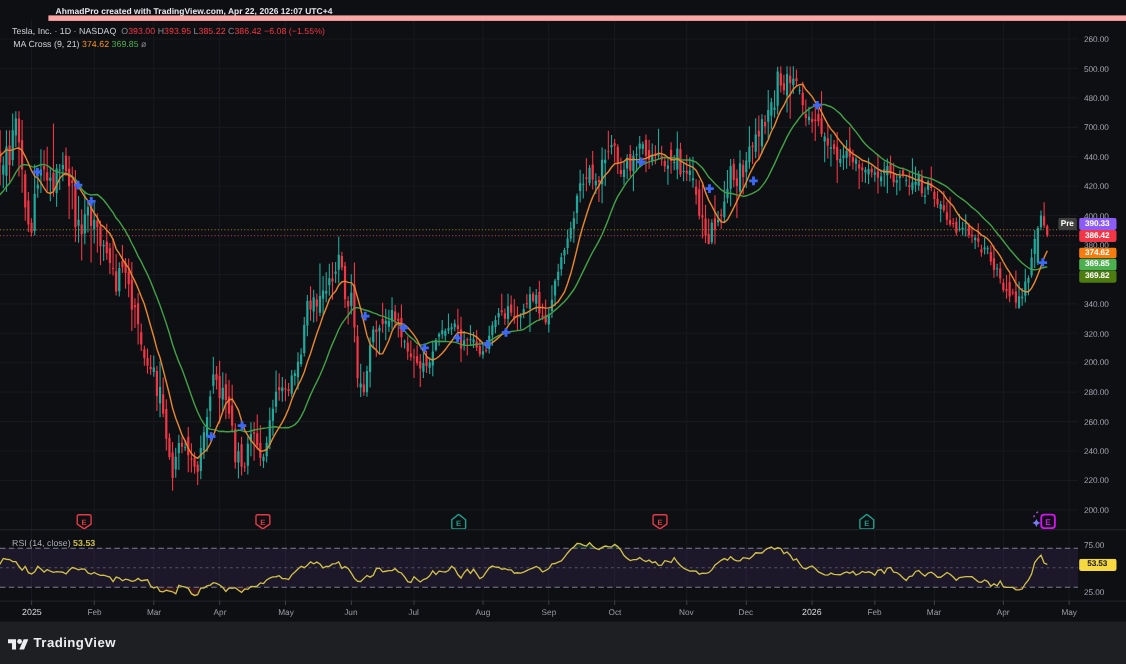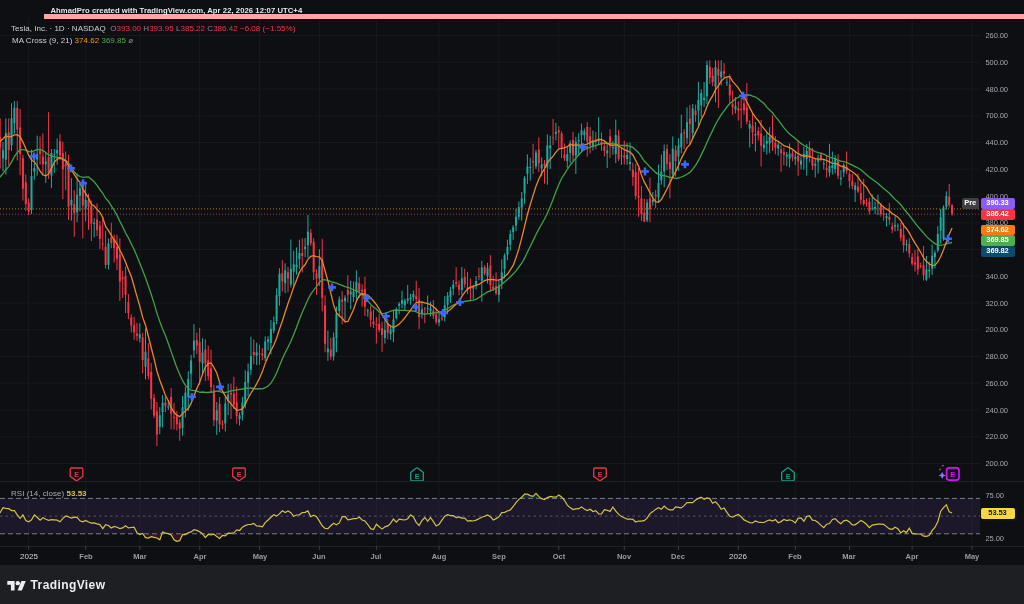--- a/index.html
+++ b/index.html
@@ -2,21 +2,21 @@
 <html><head><meta charset="utf-8"><style>
 * { margin:0; padding:0; box-sizing:border-box; }
 html,body { width:1024px; height:604px; background:#0e0f13; overflow:hidden;
   font-family:"Liberation Sans", sans-serif; -webkit-font-smoothing:antialiased; }
 div { transform: translateZ(0); }
 #wrap { position:relative; width:1024px; height:604px; }
 #topbar { position:absolute; left:0; top:0; width:1024px; height:19px;
   border-bottom:5px solid #fca5a5; color:#e6e8ec; font-size:7.7px; font-weight:700;margin-left:44px; }
 #topbar span { position:absolute; left:6.5px; top:6px; letter-spacing:.05px }
 .leg { position:absolute; font-size:8px; color:#cdd0d5; white-space:pre; letter-spacing:.02px }
-.tl { position:absolute; top:551.5px; transform:translateX(-50%); font-size:7.5px; color:#989ba3;font-weight:bold; }
+.tl { position:absolute; top:551.5px; transform:translateX(-50%); font-size:7.5px; color:#989ba3; }
 .tl.yr { color:#d4d6db; font-weight:400; font-size:8px; }
 .pl { position:absolute; left:985.5px; width:30px; font-size:7.5px; color:#a4a7af; letter-spacing:-0.1px }
 .ax { position:absolute; height:10.5px; border-radius:2px; font-size:7.5px; font-weight:700;
   text-align:center; line-height:10.5px; letter-spacing:-0.1px }
 #footer { position:absolute; left:0; top:565px; width:1024px; height:39px; background:#1e1f23; }
 svg { position:absolute; left:0; top:0 }
 </style></head><body>
 <div id="wrap">
 <svg width="1024" height="604" viewBox="0 0 1024 604">
  <g stroke="#17191d" stroke-width="1">
@@ -183,21 +183,21 @@
     <div class="pl" style="top:57.8px">500.00</div>
     <div class="pl" style="top:31.0px">260.00</div>
     <div class="pl" style="top:490.9px">75.00</div>
     <div class="pl" style="top:511.6px">50.00</div>
     <div class="pl" style="top:533.6px">25.00</div>
 <div class="ax" style="top:198.2px;left:980.5px;width:34px;background:#8b5cf6;color:#fff">390.33</div>
     <div class="ax" style="top:198.2px;left:962px;width:16.5px;background:#404040;color:#fff">Pre</div>
     <div class="ax" style="top:209.0px;left:980.5px;width:34px;background:#f23645;color:#fff">386.42</div>
     <div class="ax" style="top:224.8px;left:980.5px;width:34px;background:#f77c10;color:#fff">374.62</div>
     <div class="ax" style="top:235.3px;left:980.5px;width:34px;background:#4caf50;color:#fff">369.85</div>
-    <div class="ax" style="top:246.3px;left:980.5px;width:34px;background:#0c4a6e;color:#fff">369.82</div>
+    <div class="ax" style="top:246.3px;left:980.5px;width:34px;background:#4d7c0f;color:#fff">369.82</div>
     <div class="ax" style="top:508.4px;left:980.5px;width:34px;background:#f6d940;color:#131313">53.53</div>
 <div id="footer"></div>
 <svg width="130" height="31" viewBox="0 0 130 31" style="left:7px;top:573px;position:absolute">
  <g fill="#eceef1" transform="translate(0.3,6)">
   <path d="M7.28 11.44H3.64V5.72H0V2.08h7.28z"></path>
   <circle cx="10.5" cy="4.16" r="2.2"></circle>
   <path d="M18.46 2.08l-3.9 9.36h-4.3l3.9-9.36z"></path>
  </g>
  <text x="23.5" y="15.6" font-family="Liberation Sans" font-size="12" font-weight="700" fill="#eceef1" letter-spacing="0.4">TradingView</text>
 </svg>

